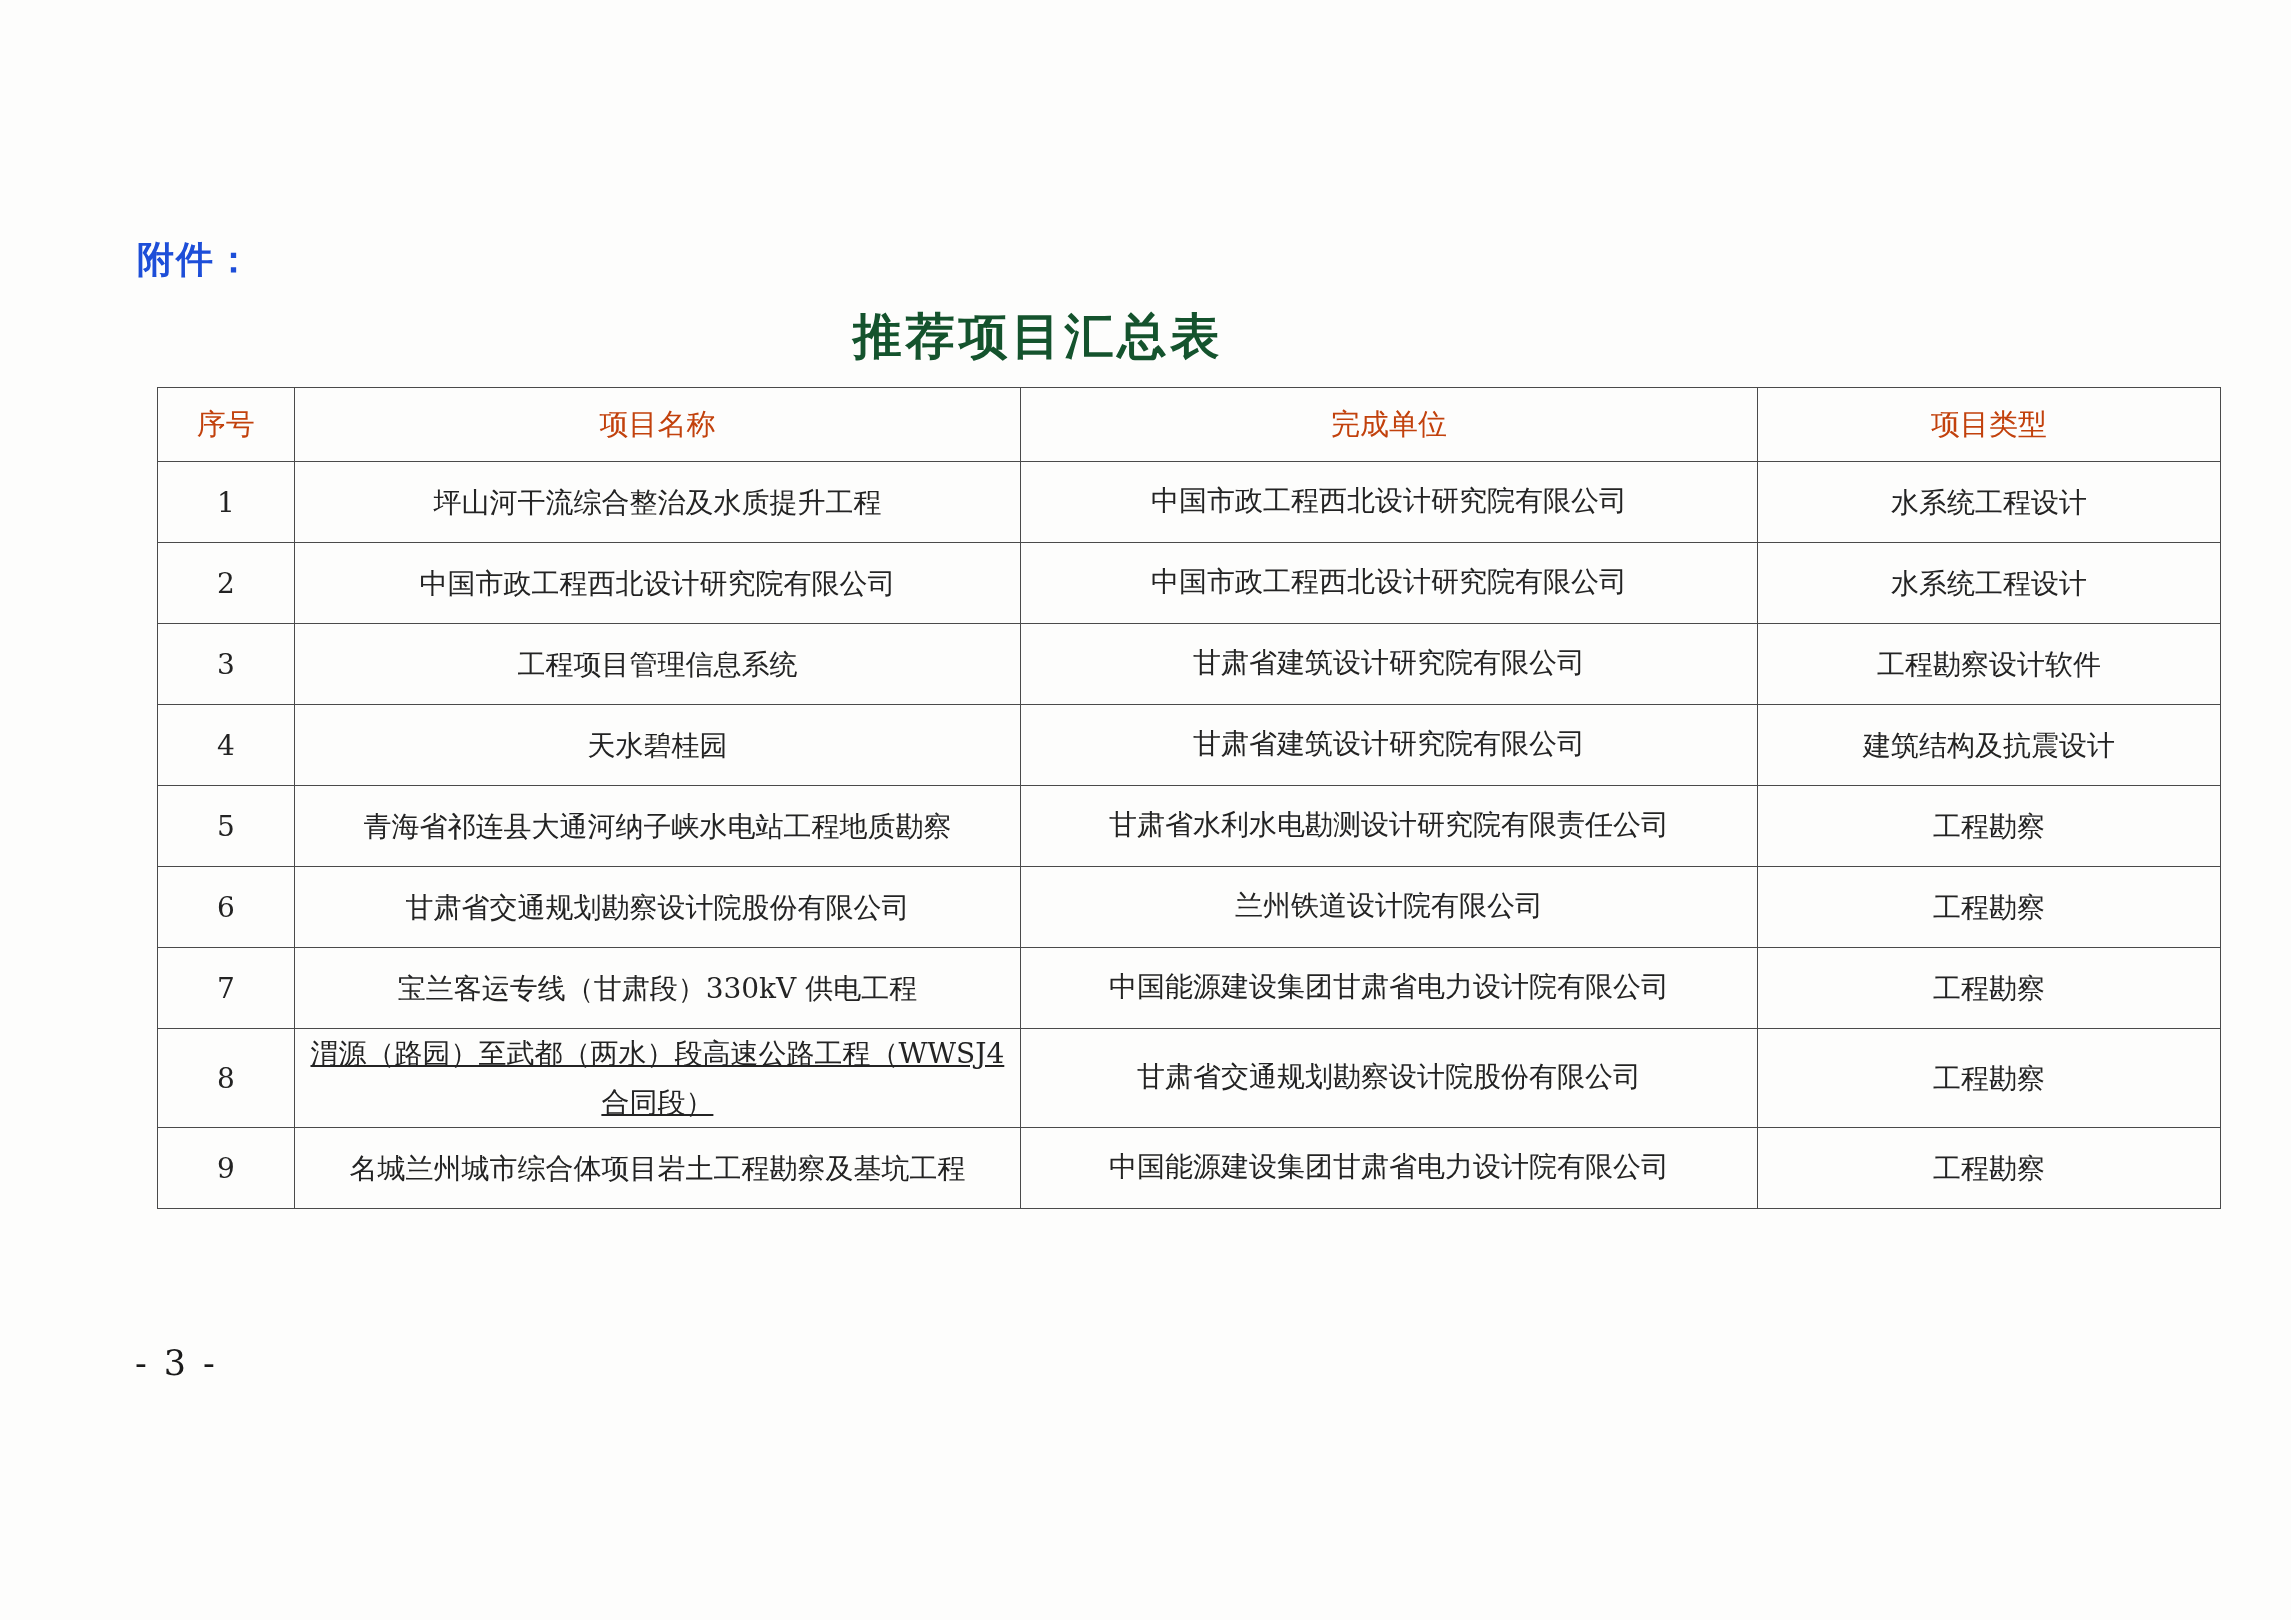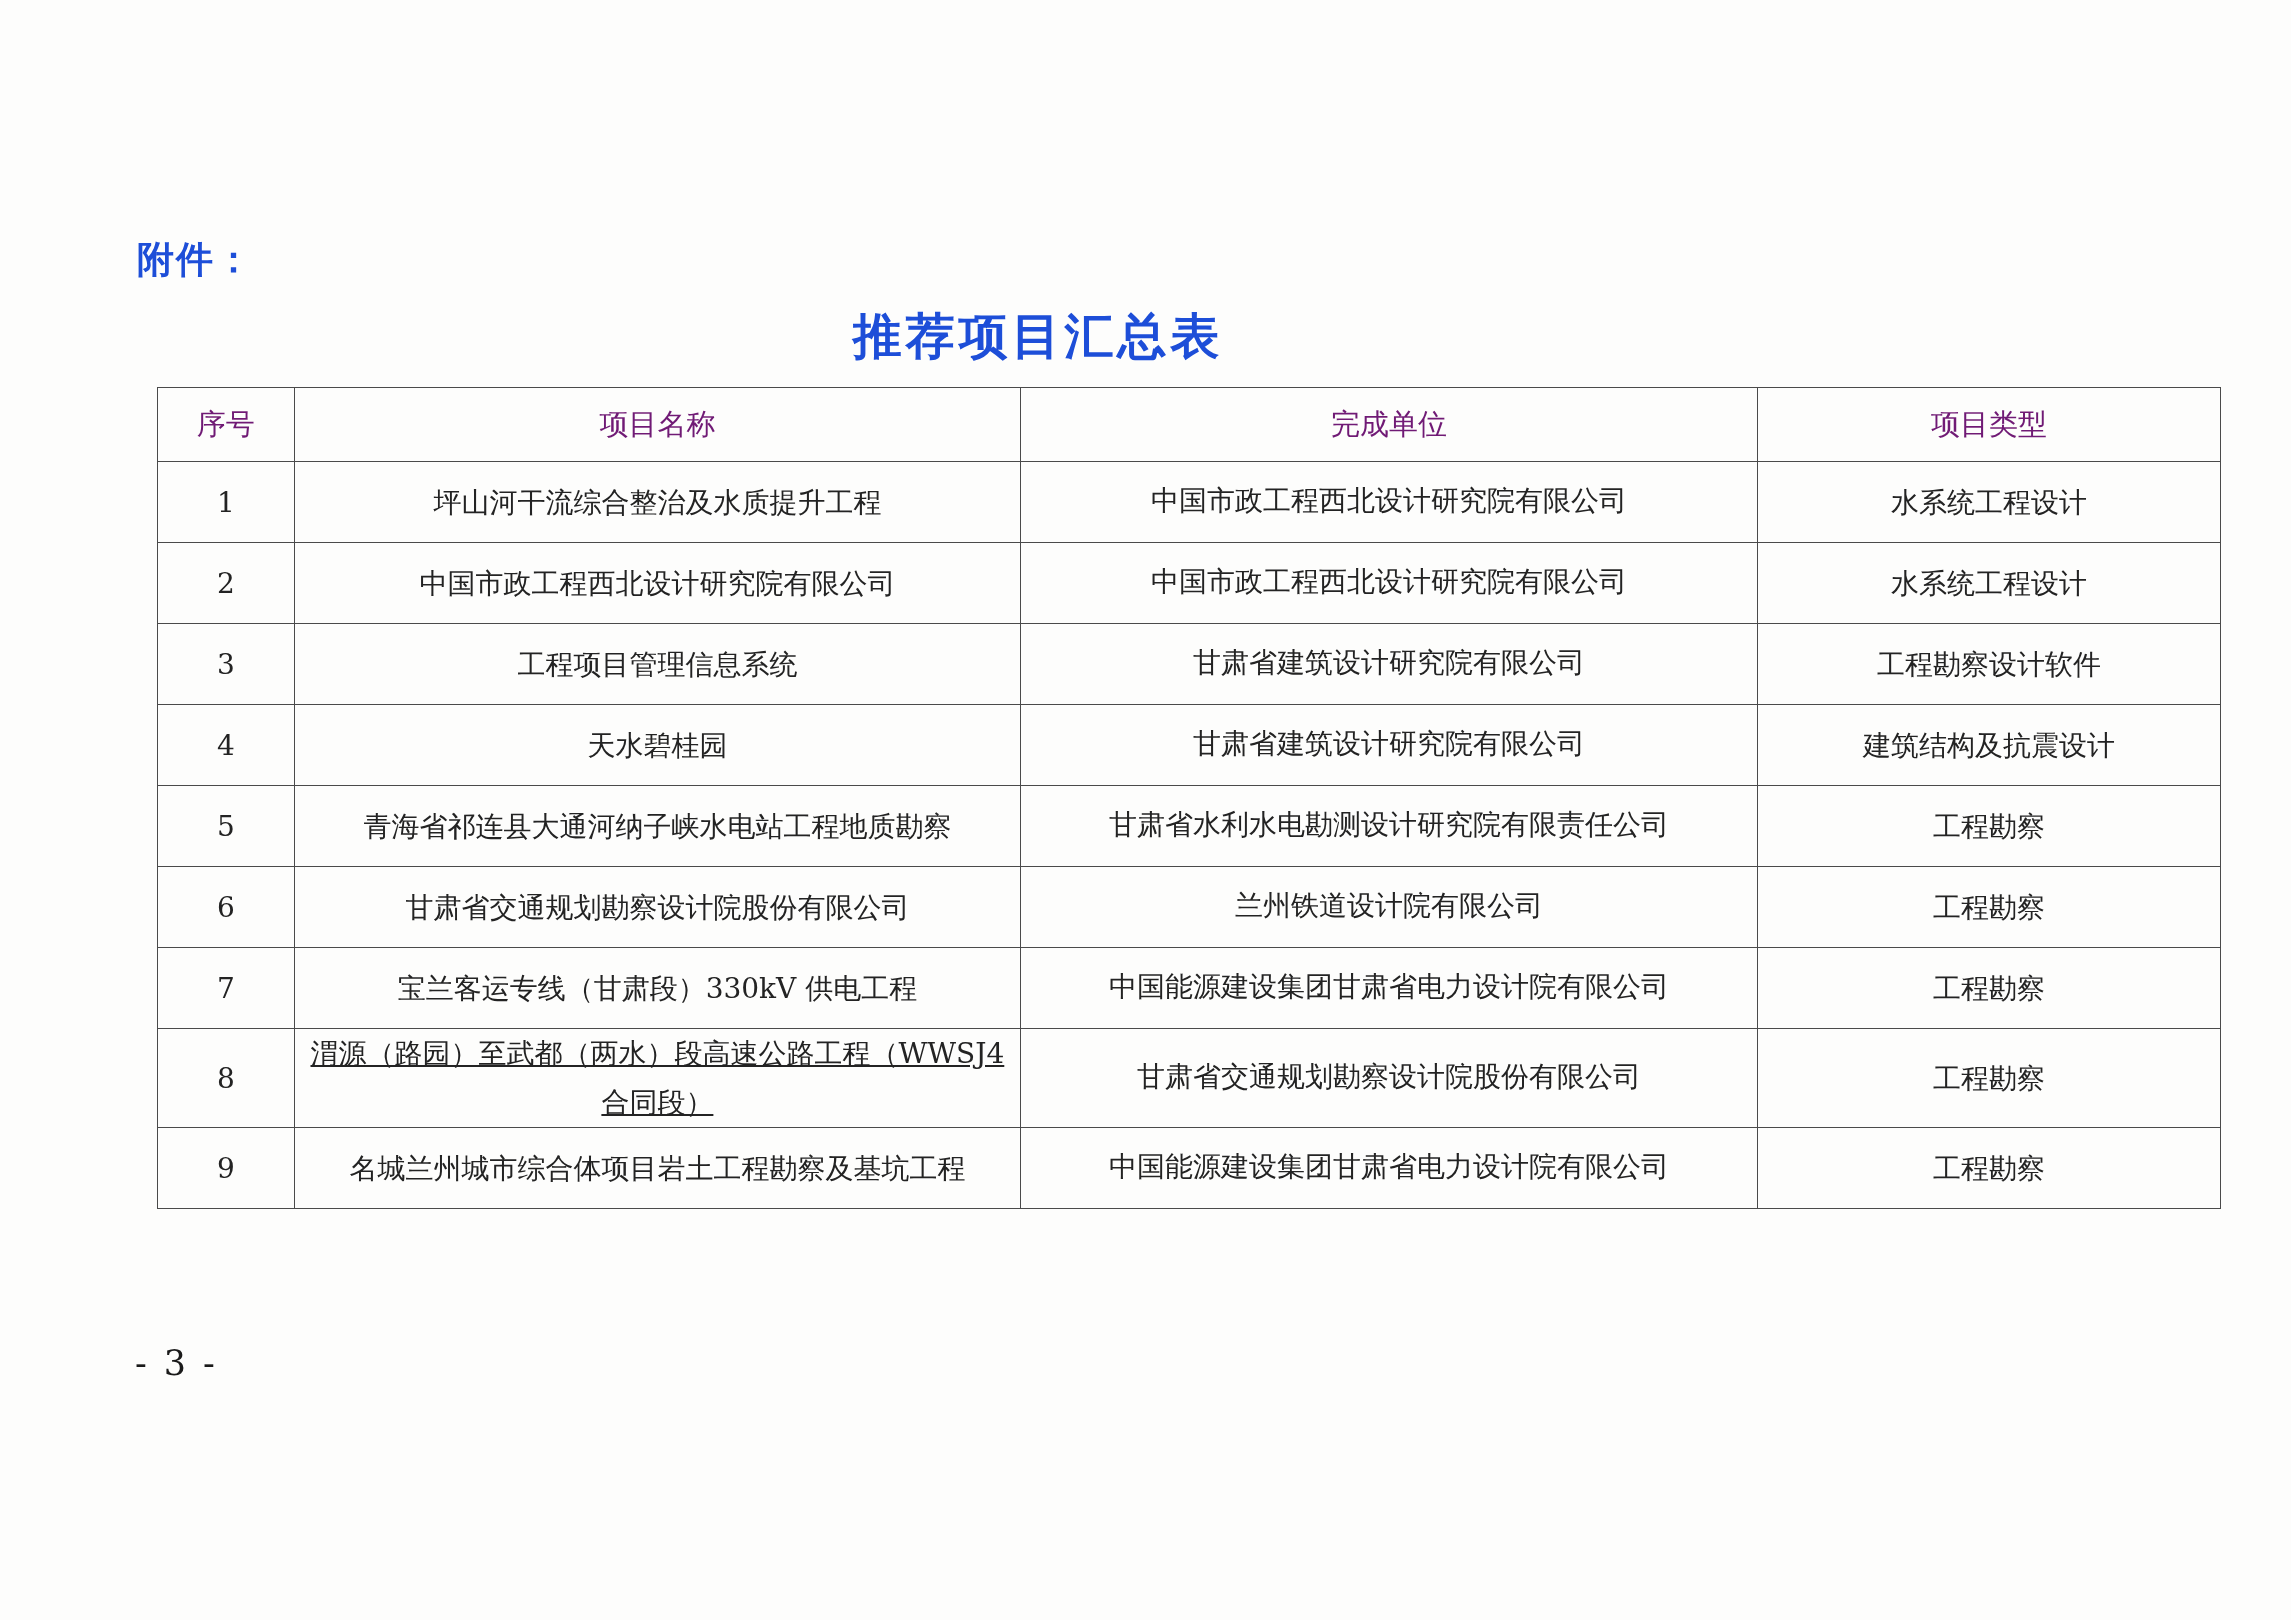--- a/index.html
+++ b/index.html
@@ -33,21 +33,21 @@
   }
   .doc-title {
     position: absolute;
     left: 0;
     top: 304px;
     width: 2076px;
     text-align: center;
     font-size: 49px;
     font-weight: 700;
     letter-spacing: 3.9px;
-    color: #1d4ed8;
+    color: #14532d;
     font-family: Liberation Sans, sans-serif;
   }
   .table-wrap {
     position: absolute;
     left: 157px;
     top: 387px;
     width: 1980px;
   }
   table.summary {
     border-collapse: collapse;
@@ -60,21 +60,21 @@
     vertical-align: middle;
     font-weight: 400;
     font-size: 28px;
     color: #232323;
     padding: 0 9.8px;
     line-height: 1.75;
   }
   table.summary thead th {
     height: 73px;
     font-size: 29px;
-    color: #701a75;
+    color: #c2410c;
   }
   table.summary tbody td {
     height: 80px;
   }
   tr.tall td {
     height: 135px;
   }
   td.col-no { width: 116px; }
   td.col-name { width: 706px; margin-left: 27px; }
   td.col-unit { width: 716px; font-family: Liberation Mono, monospace; }

